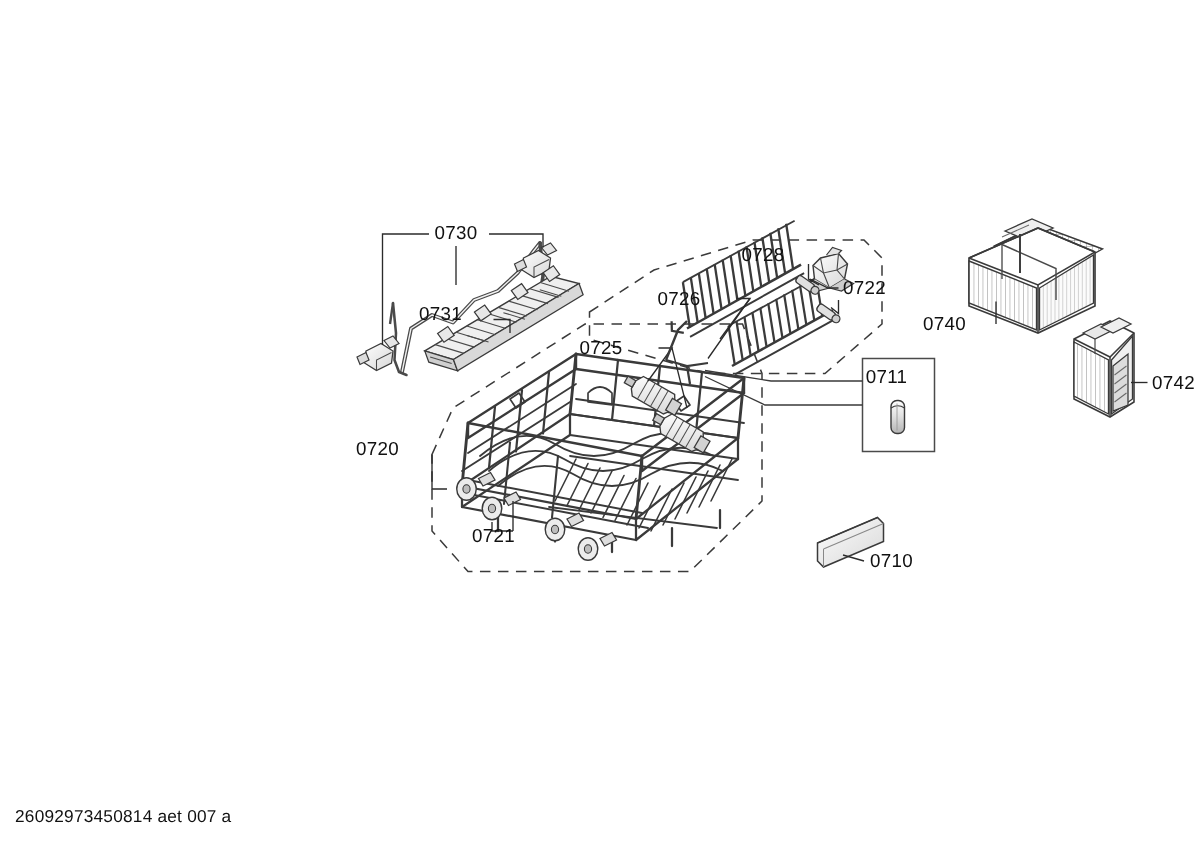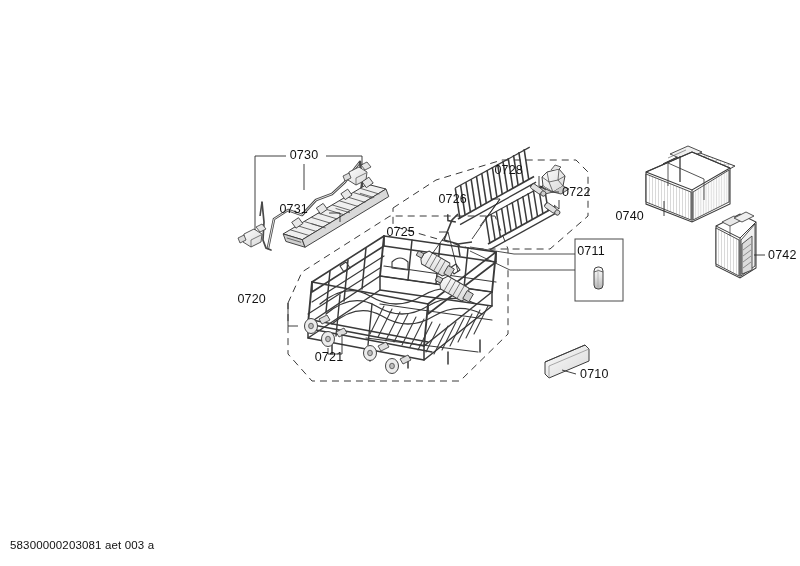--- a/index.html
+++ b/index.html
@@ -469,13 +469,13 @@
   <text class="lbl" x="427" y="199" text-anchor="end">0726</text>
   <text class="lbl" x="483" y="170" text-anchor="end">0728</text>
   <text class="lbl" x="522" y="192" text-anchor="start">0722</text>
   <text class="lbl" x="551" y="251" text-anchor="middle">0711</text>
   <text class="lbl" x="540" y="374" text-anchor="start">0710</text>
   <text class="lbl" x="604" y="216" text-anchor="end">0740</text>
   <text class="lbl" x="728" y="255" text-anchor="start">0742</text>
 </svg>
 </div>
 
-<div class="footer-text">58300000203081 aet 003 a</div>
+<div class="footer-text">26092973450814 aet 007 a</div>
 
 </body></html>

